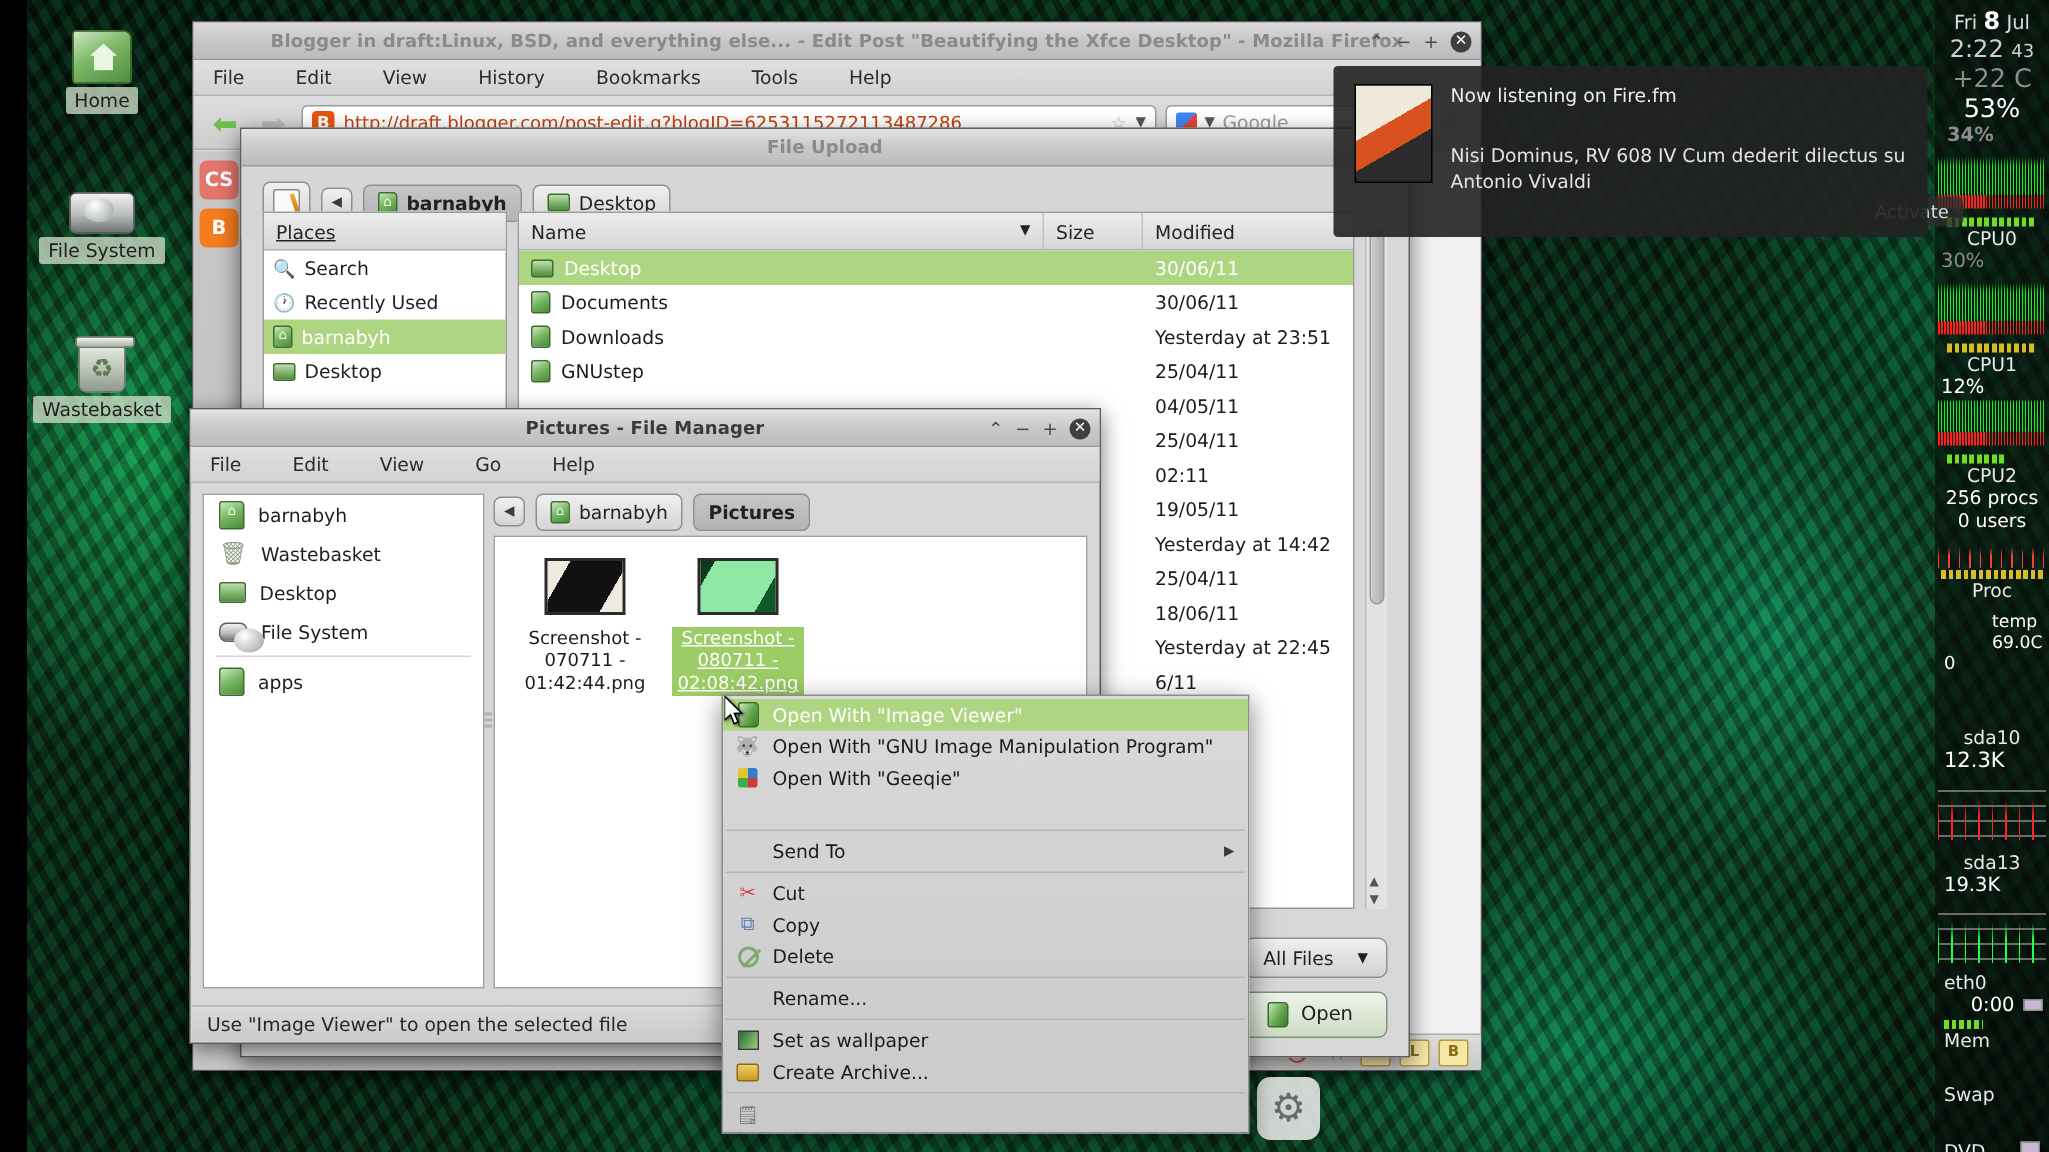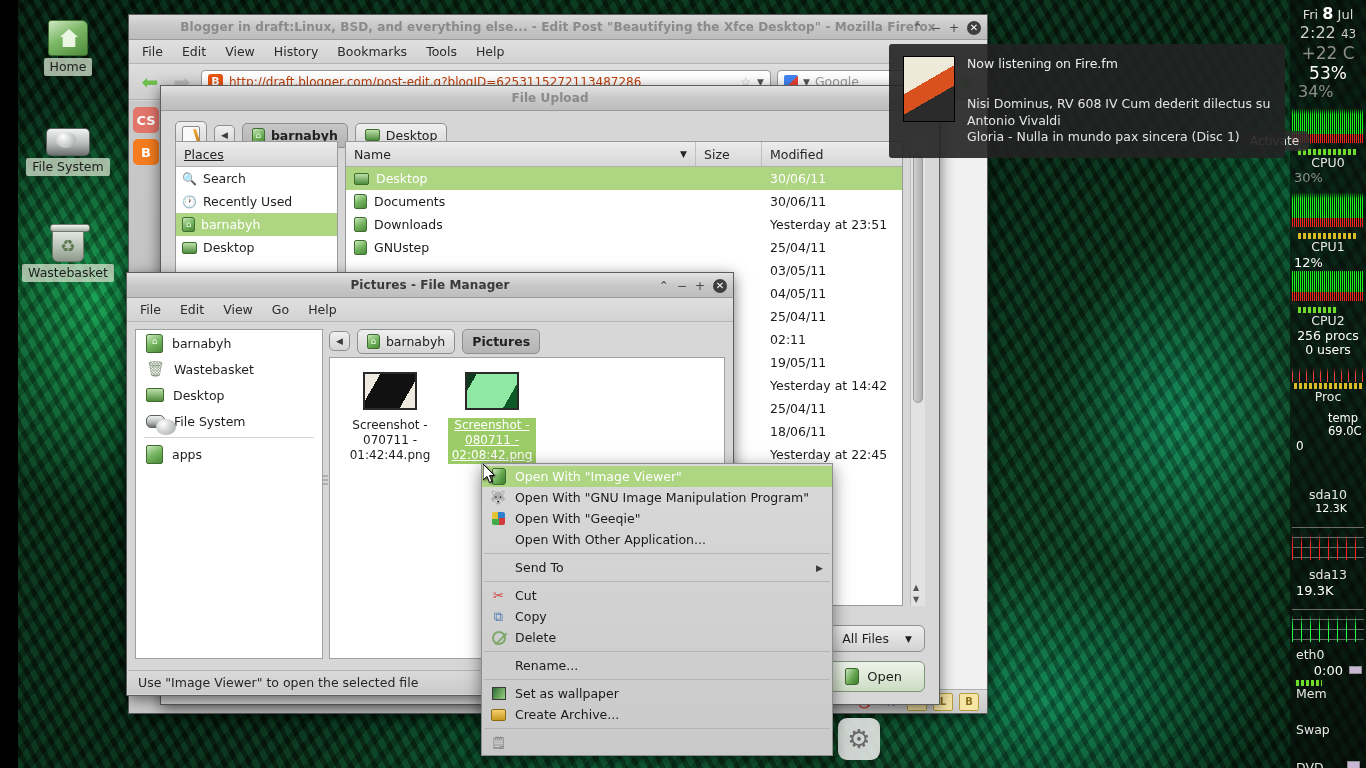--- a/index.html
+++ b/index.html
@@ -71,21 +71,21 @@
   }
   .titlebar.inactive{ background:linear-gradient(180deg,#dcdcdc,#c6c6c6 52%,#bcbcbc); }
   .title-text{ font-size:12px; font-weight:bold; color:#8a8a8a; letter-spacing:.1px;
     white-space:nowrap; overflow:hidden; }
   .title-text.active{ color:#3a3a3a; }
   .win-btns{ position:absolute; right:6px; top:0; height:25px; display:flex; align-items:center; gap:8px; }
   .wb{ font-size:12px; color:#4a4a4a; line-height:1; cursor:default; }
   .wb.close{ width:14px;height:14px;border-radius:50%;background:#3f3f3f;color:#fff;
     display:flex;align-items:center;justify-content:center;font-size:10px; }
 
-  .menubar{ height:24px; display:flex; align-items:center; gap:1px;
+  .menubar{ height:24px; display:flex; align-items:center; gap:16px;
     background:linear-gradient(180deg,#e0e0e0,#d2d2d2); border-bottom:1px solid #b4b4b4; padding:0 4px; }
   .menubar span{ padding:3px 9px; font-size:12.5px; color:#2b2b2b; }
 
   
   #firefox{ left:128px; top:14px; width:860px; height:700px; }
   #ff-toolbar{ height:36px; display:flex; align-items:center; padding:0 8px; gap:6px;
     background:linear-gradient(180deg,#dedede,#cdcdcd); border-bottom:1px solid #b0b0b0; }
   .nav-arrow{ width:26px;height:24px; display:flex;align-items:center;justify-content:center;font-size:20px; }
   .nav-arrow.back{ color:#6fbf4e; }
   .nav-arrow.fwd{ color:#b9b9b9; }
@@ -421,25 +421,20 @@
           <span class="fl-name">
               <span class="mini-folder"></span>
               <span>GNUstep</span>
             </span>
           <span class="fl-size"></span>
           <span class="fl-mod">25/04/11</span>
         </div>
         <div class="fl-row">
           <span class="fl-name"></span>
           <span class="fl-size"></span>
-          <span class="fl-mod">03/05/11</span>
-        </div>
-        <div class="fl-row">
-          <span class="fl-name"></span>
-          <span class="fl-size"></span>
           <span class="fl-mod">04/05/11</span>
         </div>
         <div class="fl-row">
           <span class="fl-name"></span>
           <span class="fl-size"></span>
           <span class="fl-mod">25/04/11</span>
         </div>
         <div class="fl-row">
           <span class="fl-name"></span>
           <span class="fl-size"></span>
@@ -608,21 +603,20 @@
     <span class="tx">Open With "GNU Image Manipulation Program"</span>
   </div>
   <div class="ctx-item">
     <span class="ic">
         <span style="display:inline-block;width:13px;height:13px;background:conic-gradient(#2f7fd1 0 25%,#d13b3b 0 50%,#3fae4a 0 75%,#e6c334 0);border-radius:2px;"></span>
       </span>
     <span class="tx">Open With "Geeqie"</span>
   </div>
   <div class="ctx-item">
     <span class="ic"></span>
-    <span class="tx">Open With Other Application...</span>
   </div>
   <div class="ctx-sep"></div>
   <div class="ctx-item">
     <span class="ic"></span>
     <span class="tx">Send To</span>
     <span class="ctx-arrow">▶</span>
   </div>
   <div class="ctx-sep"></div>
   <div class="ctx-item">
     <span class="ic ic-scissors">✂</span>
@@ -665,21 +659,20 @@
 <svg id="mouse-cursor" viewBox="0 0 14 20">
   <polygon points="0,0 0,16 4,12.5 6.5,18.5 9,17.3 6.6,11.6 11.5,11.4" fill="#fff" stroke="#000" stroke-width="1"></polygon>
 </svg>
 
 <div id="notif">
   <div class="cover"></div>
   <div class="txt">
     <div class="hdr">Now listening on Fire.fm</div>
     <div class="l">Nisi Dominus, RV 608 IV Cum dederit dilectus suis somnum</div>
     <div class="l">Antonio Vivaldi</div>
-    <div class="l">Gloria - Nulla in mundo pax sincera (Disc 1)</div>
   </div>
 </div>
 
 <div id="activate-pill">
   <span>Activate</span>
 </div>
 
 <div id="conky">
   <div class="bg"></div>
   <div class="inner">
@@ -689,21 +682,21 @@
       <span>Jul</span>
     </div>
     <div class="ck-row ck-time">
       <span>2:22</span>
       <span class="s">43</span>
     </div>
     <div class="ck-row" style="font-size:17px;">
       <span class="ck-dim">+22 C</span>
       <span>53%</span>
     </div>
-    <div class="ck-row ck-dim" style="font-size:16px;text-align:left;padding-left:8px;">34%</div>
+    <div class="ck-row ck-dim" style="font-size:13px;text-align:left;padding-left:8px;font-weight:bold;">34%</div>
     <div class="graph">
       <div class="g-green"></div>
       <div class="g-red"></div>
     </div>
     <div class="bars"></div>
     <div class="ck-row ck-lbl">CPU0</div>
 
     <div class="ck-row ck-dim" style="font-size:13px;text-align:left;padding-left:4px;">30%</div>
     <div class="graph">
       <div class="g-green"></div>
@@ -727,21 +720,21 @@
     </div>
     <div class="bars amber" style="margin:1px 4px 0;"></div>
     <div class="ck-row ck-lbl">Proc</div>
 
     <div class="ck-sep"></div>
     <div class="ck-row" style="font-size:11.5px;text-align:left;padding-left:6px;margin-left:32px;">temp 69.0C</div>
     <div class="ck-row" style="font-size:12px;text-align:left;padding-left:6px;">0</div>
 
     <div style="height:34px;"></div>
     <div class="ck-row ck-lbl">sda10</div>
-    <div class="ck-row" style="font-size:11px;text-align:center;padding-left:6px;">12.3K</div>
+    <div class="ck-row" style="font-size:14px;text-align:left;padding-left:6px;">12.3K</div>
     <div class="disk-graph">
         <div class="spikes"></div>
       </div>
 
     <div class="ck-sep"></div>
     <div class="ck-row ck-lbl">sda13</div>
     <div class="ck-row" style="font-size:13px;text-align:left;padding-left:6px;">19.3K</div>
     <div class="disk-graph green">
         <div class="spikes"></div>
       </div>

